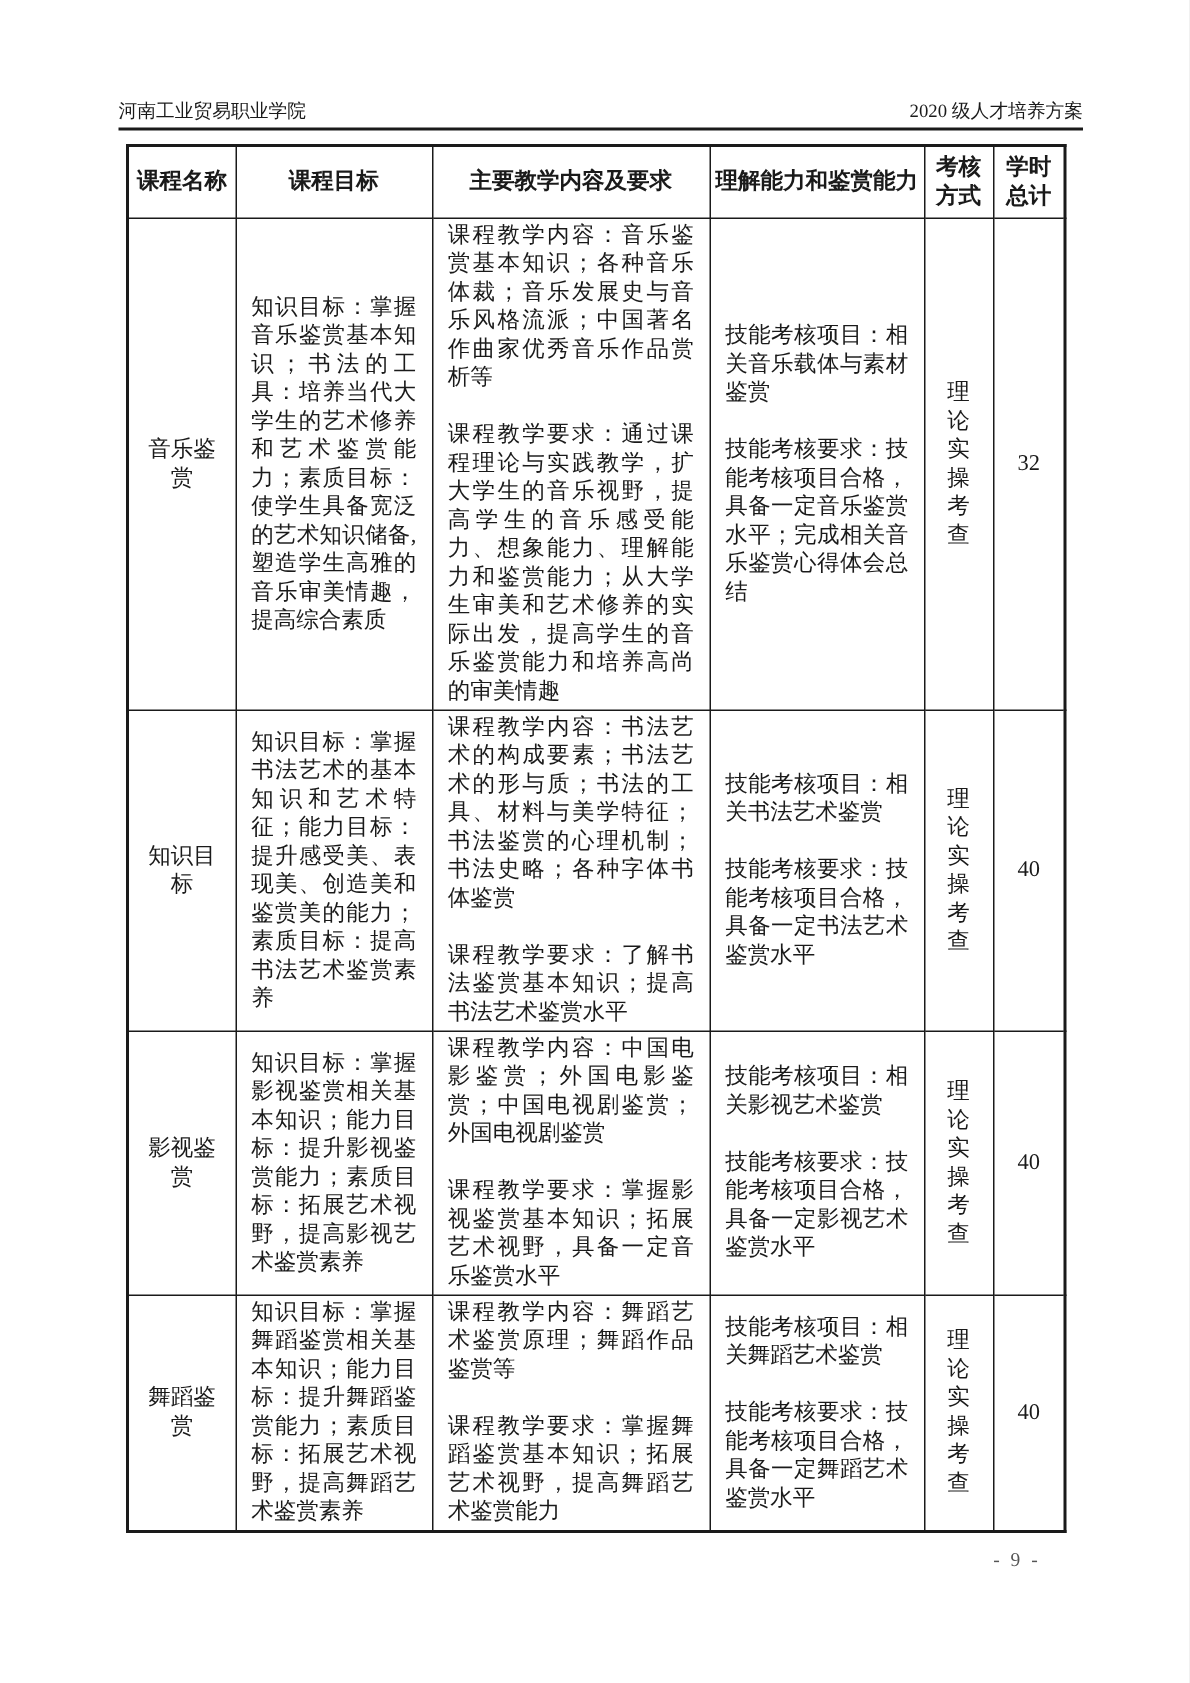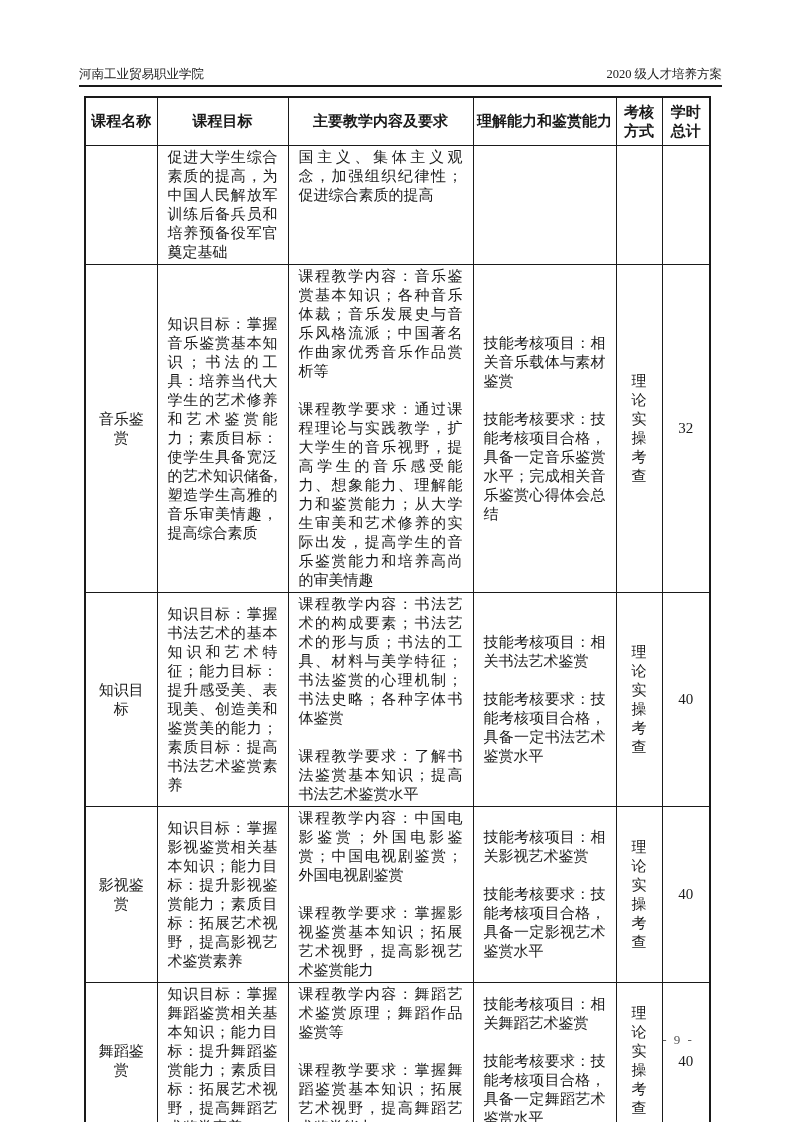--- a/index.html
+++ b/index.html
@@ -120,32 +120,20 @@
         <th>课程名称</th>
         <th>课程目标</th>
         <th>主要教学内容及要求</th>
         <th>理解能力和鉴赏能力</th>
         <th>考核方式</th>
         <th>学时总计</th>
       </tr>
     </thead>
     <tbody>
 
-      <tr class="r0">
-        <td class="cname"></td>
-        <td class="cell">
-          <p>促进大学生综合素质的提高，为中国人民解放军训练后备兵员和培养预备役军官奠定基础</p>
-        </td>
-        <td class="cell">
-          <p>国主义、集体主义观念，加强组织纪律性；促进综合素质的提高</p>
-        </td>
-        <td class="cell"></td>
-        <td class="method"></td>
-        <td class="hours"></td>
-      </tr>
 
       <tr class="r1">
         <td class="cname">音乐鉴赏</td>
         <td class="cell">
           <p>知识目标：掌握音乐鉴赏基本知识；书法的工具：培养当代大学生的艺术修养和艺术鉴赏能力；素质目标：使学生具备宽泛的艺术知识储备,塑造学生高雅的音乐审美情趣，提高综合素质</p>
         </td>
         <td class="cell">
           <p>课程教学内容：音乐鉴赏基本知识；各种音乐体裁；音乐发展史与音乐风格流派；中国著名作曲家优秀音乐作品赏析等</p>
           <p>课程教学要求：通过课程理论与实践教学，扩大学生的音乐视野，提高学生的音乐感受能力、想象能力、理解能力和鉴赏能力；从大学生审美和艺术修养的实际出发，提高学生的音乐鉴赏能力和培养高尚的审美情趣</p>
         </td>
@@ -174,21 +162,21 @@
         <td class="hours">40</td>
       </tr>
 
       <tr class="r3">
         <td class="cname">影视鉴赏</td>
         <td class="cell">
           <p>知识目标：掌握影视鉴赏相关基本知识；能力目标：提升影视鉴赏能力；素质目标：拓展艺术视野，提高影视艺术鉴赏素养</p>
         </td>
         <td class="cell">
           <p>课程教学内容：中国电影鉴赏；外国电影鉴赏；中国电视剧鉴赏；外国电视剧鉴赏</p>
-          <p>课程教学要求：掌握影视鉴赏基本知识；拓展艺术视野，提高影视艺术鉴赏能力</p>
+          <p>课程教学要求：掌握影视鉴赏基本知识；拓展艺术视野，具备一定音乐鉴赏水平</p>
         </td>
         <td class="cell">
           <p>技能考核项目：相关影视艺术鉴赏</p>
           <p>技能考核要求：技能考核项目合格，具备一定影视艺术鉴赏水平</p>
         </td>
         <td class="method">理论实操考查</td>
         <td class="hours">40</td>
       </tr>
 
       <tr class="r4">

